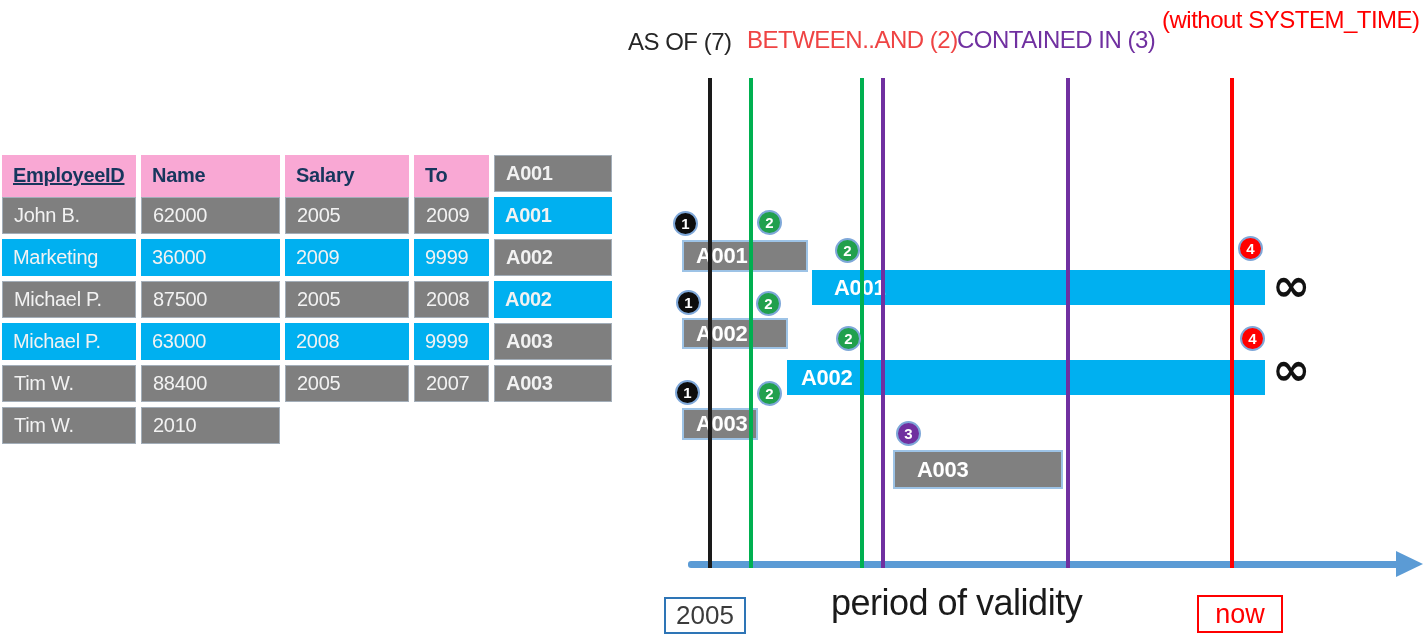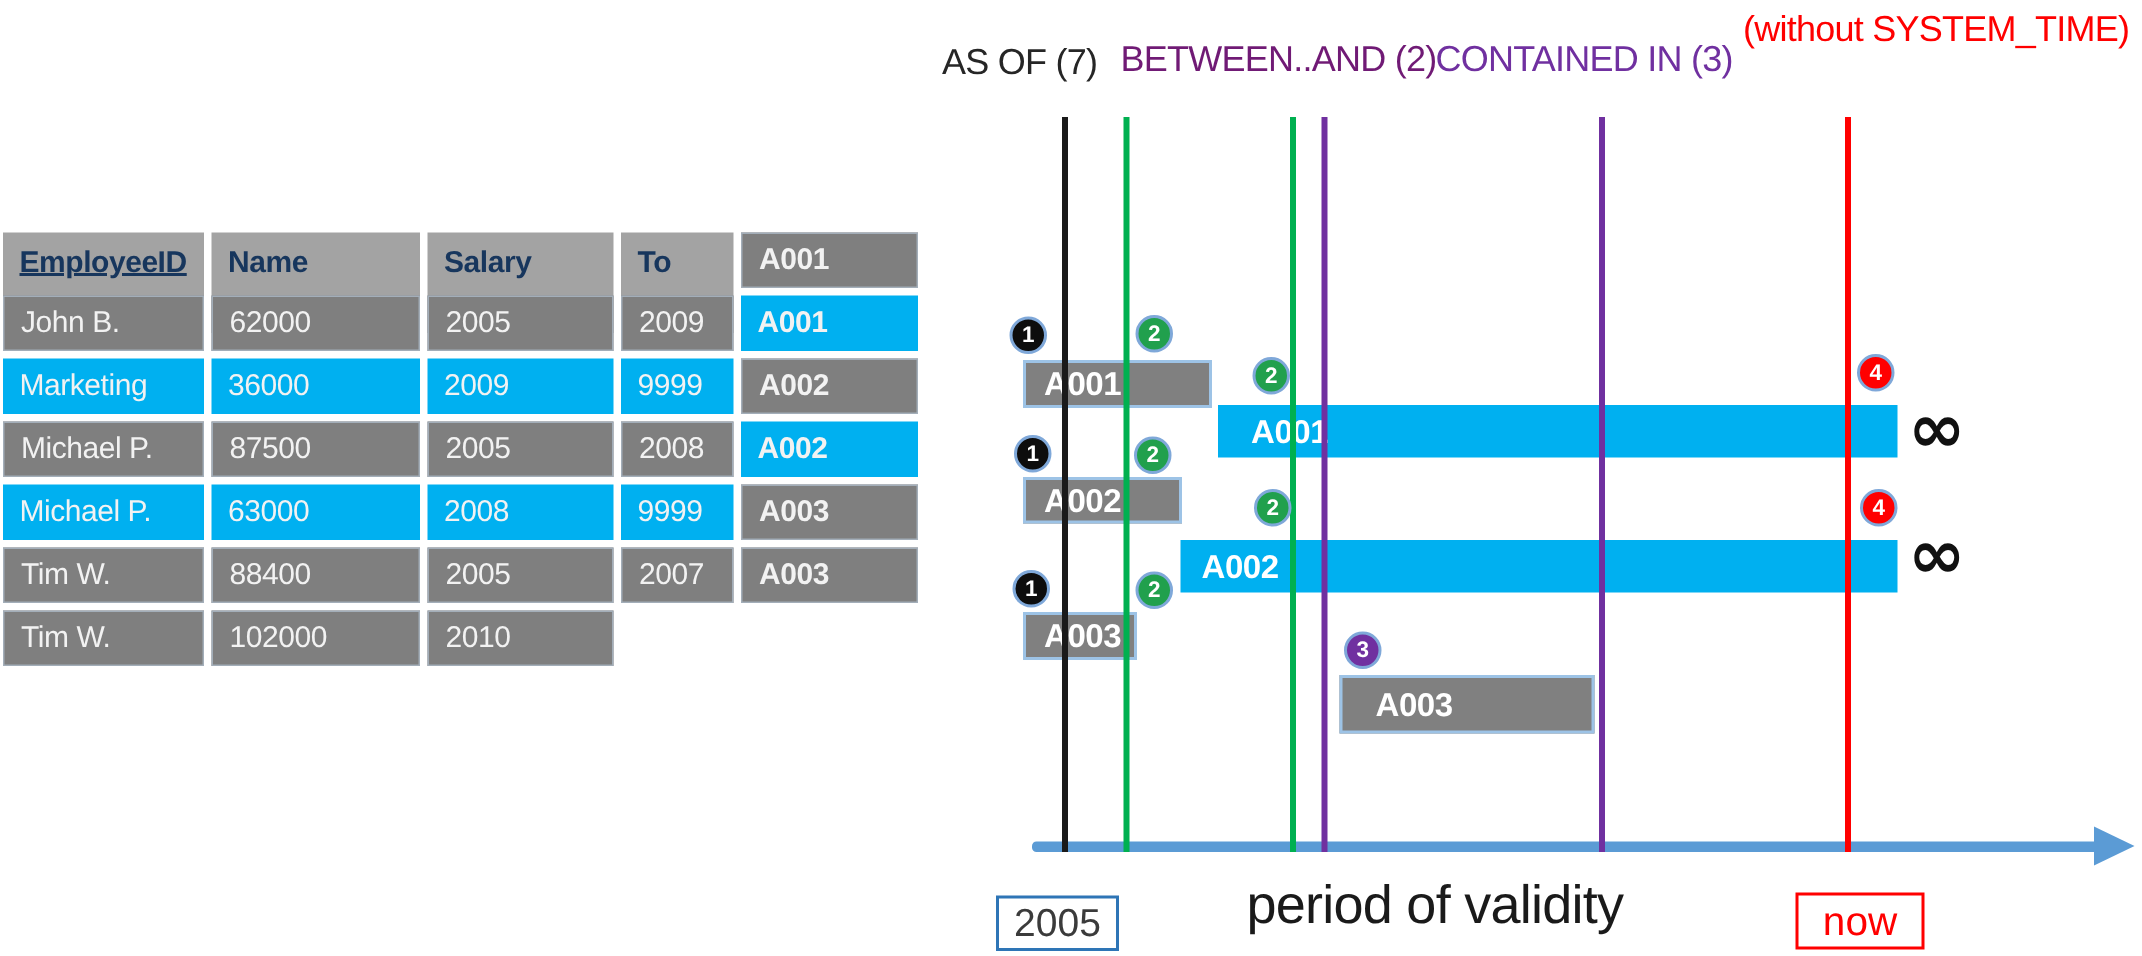--- a/index.html
+++ b/index.html
@@ -9,35 +9,35 @@
   }
   
   .emp-table{
     position:absolute;left:2px;top:155px;
     display:grid;
     grid-template-columns:134px 139px 124px 75px 118px;
     grid-auto-rows:37px;
     gap:5px;
   }
   .emp-table .hcell{
-    height:67px;background:#a3a3a3;color:#17365D;font-weight:bold;
+    height:67px;background:#f9a8d4;color:#17365D;font-weight:bold;
     font-size:20px;padding:9px 0 0 11px;box-sizing:border-box;letter-spacing:-0.3px;
   }
   .emp-table .hcell.u span{text-decoration:underline;}
   .emp-table .cell{
     box-sizing:border-box;padding-left:11px;font-size:20px;color:#f2f2f2;
     display:flex;align-items:center;letter-spacing:-0.3px;
   }
   .emp-table .cell.dim{background:#7f7f7f;border:1px solid #a3aeb9;}
   .emp-table .cell.hot{background:#00B0F0;}
   .emp-table .cell.key{font-weight:bold;}
   
   .toplabel{position:absolute;font-size:24px;letter-spacing:-0.5px;white-space:nowrap;}
   .lab-asof{left:628px;top:28px;color:#262626;}
-  .lab-between{left:747px;top:26px;color:#701a75;}
+  .lab-between{left:747px;top:26px;color:#ef4444;}
   .lab-contained{left:957px;top:26px;color:#7030A0;}
   .lab-current{left:1162px;top:6px;color:#FF0000;line-height:27px;}
   .vline{position:absolute;top:78px;height:490px;width:4px;z-index:3;}
   .vl-black{background:#1a1a1a;}
   .vl-green{background:#00B050;}
   .vl-purple{background:#7030A0;}
   .vl-red{background:#FF0000;}
   .bar{position:absolute;z-index:2;box-sizing:border-box;display:flex;align-items:center;
        color:#ffffff;font-weight:bold;font-size:22px;letter-spacing:-0.3px;}
   .bar.gray{background:#808080;border:2px solid #9DC3E6;}
@@ -96,21 +96,20 @@
     <div class="cell hot">9999</div>
 
     <div class="cell dim key">A003</div>
     <div class="cell dim">Tim W.</div>
     <div class="cell dim">88400</div>
     <div class="cell dim">2005</div>
     <div class="cell dim">2007</div>
 
     <div class="cell dim key">A003</div>
     <div class="cell dim">Tim W.</div>
-    <div class="cell dim">102000</div>
     <div class="cell dim">2010</div>
   </div>
 
   <div class="toplabel lab-asof">AS OF (7)</div>
   <div class="toplabel lab-between">BETWEEN..AND (2)</div>
   <div class="toplabel lab-contained">CONTAINED IN (3)</div>
   <div class="toplabel lab-current">
     <div>(without SYSTEM_TIME)</div>
   </div>
 

